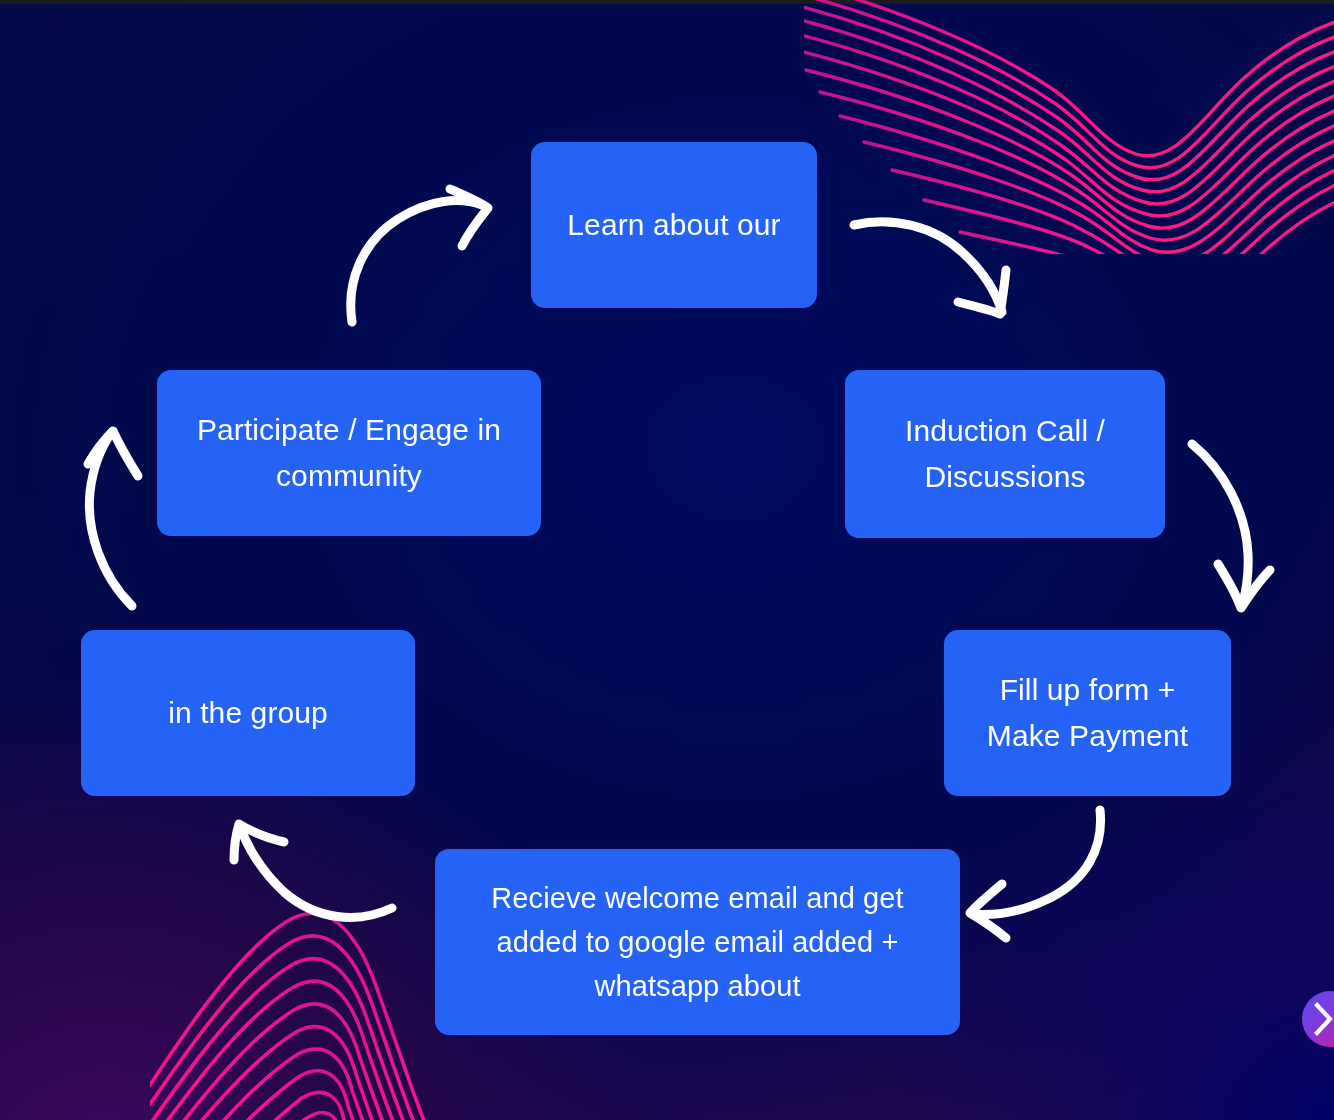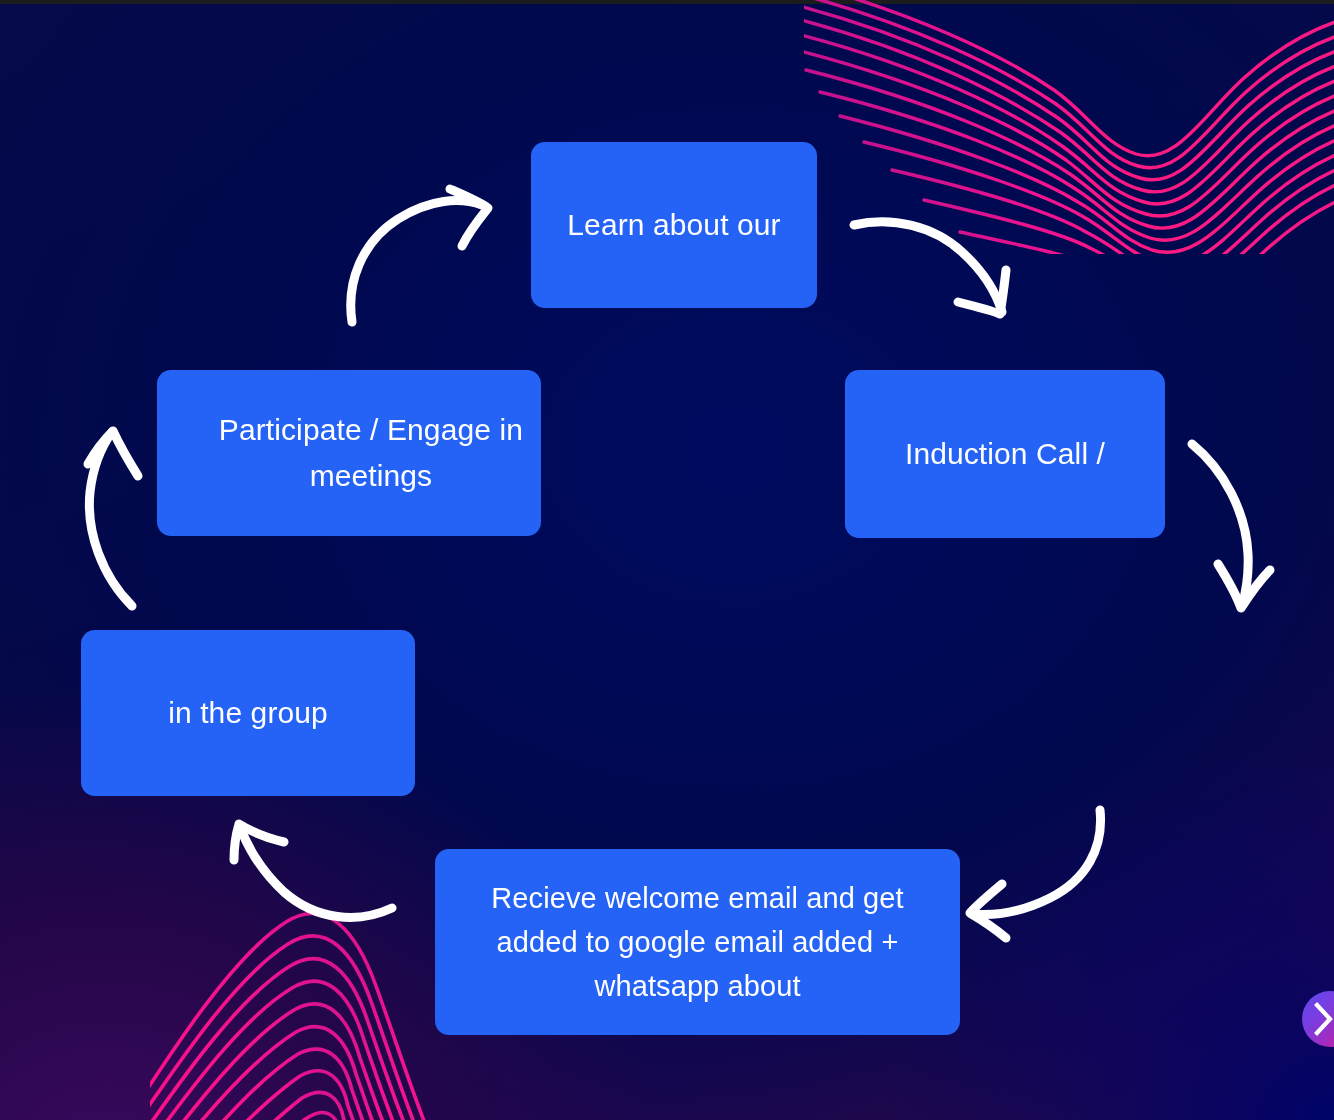--- a/index.html
+++ b/index.html
@@ -61,21 +61,21 @@
     padding: 10px 18px;
     box-sizing: border-box;
   }
   .node span { display: block; }
 
   .node-learn     { left: 531px;  top: 142px; width: 286px;  height: 166px; }
   .node-induction { left: 845px;  top: 370px; width: 320px;  height: 168px; justify-content: center; }
   .node-fill      { left: 944px;  top: 630px; width: 287px;  height: 166px; }
   .node-recieve   { left: 411px;  top: 849px; width: 525px;  height: 186px; font-size: 29px; margin-left: 24px; }
   .node-introduce { left: 81px;   top: 630px; width: 334px;  height: 166px; }
-  .node-participate{left: 157px;  top: 370px; width: 384px;  height: 166px; justify-content: flex-end; }
+  .node-participate{left: 157px;  top: 370px; width: 384px;  height: 166px; }
 
   
   .arrow { position: absolute; }
   .arrow svg { display: block; overflow: visible; }
 
   .arrow-1 { left: 336px; top: 186px;  width: 166px; height: 140px; }
   .arrow-2 { left: 848px; top: 200px;  width: 172px; height: 122px; }
   .arrow-3 { left: 1184px; top: 434px; width: 96px;  height: 182px; }
   .arrow-4 { left: 960px; top: 800px;  width: 158px; height: 136px; }
   .arrow-5 { left: 220px; top: 812px;  width: 180px; height: 120px; }
@@ -160,42 +160,49 @@
 
   <div class="node node-learn">
     <div>
       <span>Learn about our</span>
     </div>
   </div>
 
   <div class="node node-induction">
     <div>
       <span>Induction Call /</span>
-    </div>
-  </div>
-
+      <span>Discussions</span>
+    </div>
+  </div>
+
+  <div class="node node-fill">
+    <div>
+      <span>Fill up form +</span>
+      <span>Make Payment</span>
+    </div>
+  </div>
 
   <div class="node node-recieve">
     <div>
       <span>Recieve welcome email and get</span>
       <span>added to google email added +</span>
       <span>whatsapp about</span>
     </div>
   </div>
 
   <div class="node node-introduce">
     <div>
       <span>in the group</span>
     </div>
   </div>
 
   <div class="node node-participate">
     <div>
       <span>Participate / Engage in</span>
-      <span>meetings</span>
+      <span>community</span>
     </div>
   </div>
 
   <div class="arrow arrow-1">
     <svg width="166" height="140" viewBox="0 0 166 140" fill="none" xmlns="http://www.w3.org/2000/svg">
       <path d="M16 136 C 10 96 26 56 62 33 C 94 13 124 11 146 19" stroke="#ffffff" stroke-width="9" stroke-linecap="round" fill="none"></path>
       <path d="M114 3 C 130 10 144 16 152 22 C 144 32 134 44 126 60" stroke="#ffffff" stroke-width="9" stroke-linecap="round" stroke-linejoin="round" fill="none"></path>
     </svg>
   </div>
 

